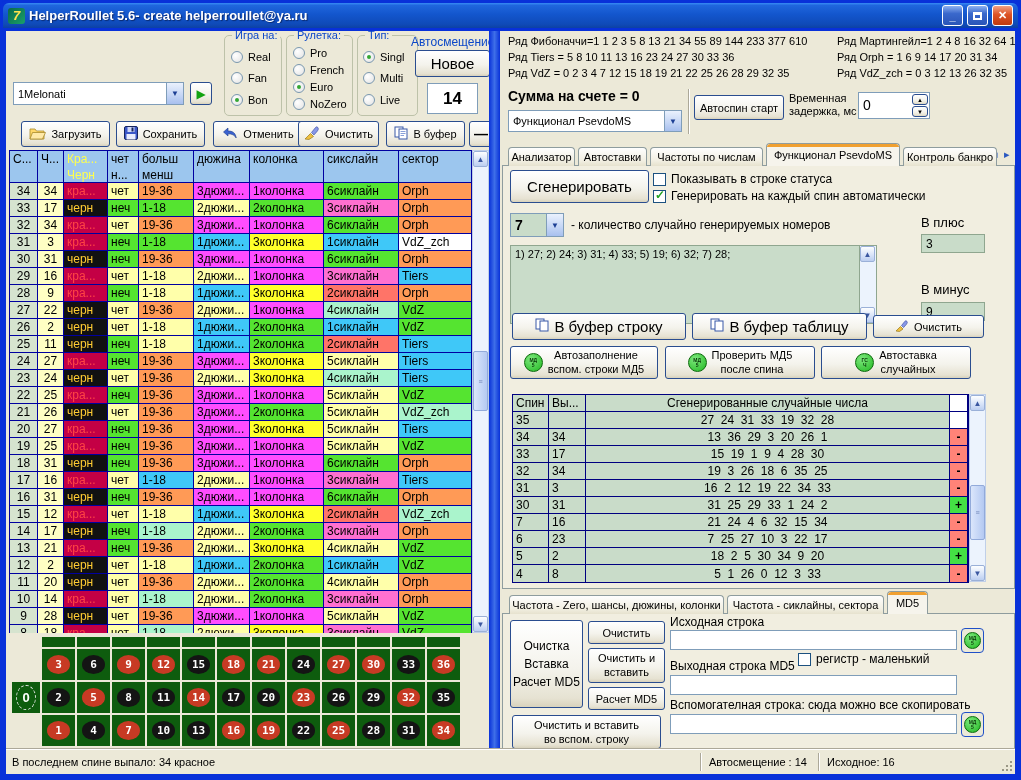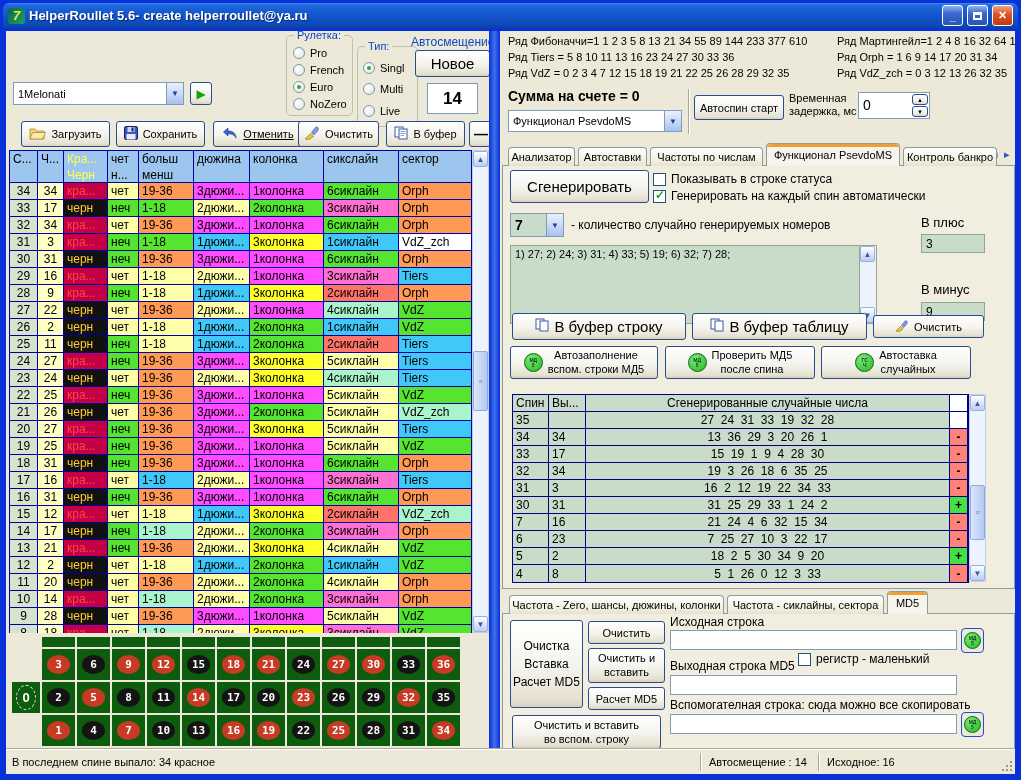--- a/index.html
+++ b/index.html
@@ -145,20 +145,37 @@
   <div class="client">
 
     <div class="combo" style="left:7px;top:51px;width:171px;height:23px;">
       <span>1Melonati</span>
       <span class="arrow-btn">▼</span>
     </div>
     <div class="btn" style="left:184px;top:51px;width:22px;height:23px;">
       <span style="color:#12a312;font-size:12px;">▶</span>
     </div>
 
+    <div class="groupbox" style="left:218px;top:4px;width:58px;height:81px;">
+      <span class="gb-title">Игра на:</span>
+      <div id="radios-game" style="position:absolute;left:6px;top:10px;right:2px;bottom:4px;display:flex;flex-direction:column;justify-content:space-around;">
+            <div class="radio-row">
+              <span class="radio"></span>
+              <span class="radio-label">Real</span>
+            </div>
+            <div class="radio-row">
+              <span class="radio"></span>
+              <span class="radio-label">Fan</span>
+            </div>
+            <div class="radio-row">
+              <span class="radio sel"></span>
+              <span class="radio-label">Bon</span>
+            </div>
+          </div>
+    </div>
     <div class="groupbox" style="left:280px;top:4px;width:67px;height:81px;">
       <span class="gb-title">Рулетка:</span>
       <div id="radios-roulette" style="position:absolute;left:6px;top:9px;right:2px;bottom:3px;display:flex;flex-direction:column;justify-content:space-around;">
             <div class="radio-row">
               <span class="radio"></span>
               <span class="radio-label">Pro</span>
             </div>
             <div class="radio-row">
               <span class="radio"></span>
               <span class="radio-label">French</span>
@@ -166,21 +183,21 @@
             <div class="radio-row">
               <span class="radio sel"></span>
               <span class="radio-label">Euro</span>
             </div>
             <div class="radio-row">
               <span class="radio"></span>
               <span class="radio-label">NoZero</span>
             </div>
           </div>
     </div>
-    <div class="groupbox" style="left:351px;top:4px;width:61px;height:81px;margin-top:11px;">
+    <div class="groupbox" style="left:351px;top:4px;width:61px;height:81px;">
       <span class="gb-title">Тип:</span>
       <div id="radios-type" style="position:absolute;left:5px;top:10px;right:1px;bottom:4px;display:flex;flex-direction:column;justify-content:space-around;">
             <div class="radio-row">
               <span class="radio sel"></span>
               <span class="radio-label">Singl</span>
             </div>
             <div class="radio-row">
               <span class="radio"></span>
               <span class="radio-label">Multi</span>
             </div>
@@ -204,21 +221,21 @@
     </div>
     <div class="btn" style="left:110px;top:90px;width:89px;height:26px;">
       <span><svg width="14" height="14">
               <rect x="0.5" y="0.5" width="13" height="13" rx="1.5" fill="#3a57c8" stroke="#16245e"></rect>
               <rect x="3.5" y="1" width="7" height="5" fill="#cfd8f8"></rect>
               <rect x="2.5" y="8" width="9" height="5.5" fill="#e8ecfc"></rect>
               <rect x="7.5" y="1.5" width="2" height="4" fill="#16245e"></rect>
             </svg></span>
       <span>Сохранить</span>
     </div>
-    <div class="btn" style="left:207px;top:90px;width:90px;height:26px;text-decoration:underline;">
+    <div class="btn" style="left:207px;top:90px;width:90px;height:26px;">
       <span><svg width="16" height="12" viewBox="0 0 16 12">
               <path d="M6 1 L1.5 5 l4.5 4 V6.8 c4.2 0 6.6 1.4 8.2 4.2 C13.4 5.4 10.4 4 6 4z" fill="#3a62d0" stroke="#1c3a88" stroke-width="0.6"></path>
             </svg></span>
       <span>Отменить</span>
     </div>
     <div class="btn" style="left:292px;top:90px;width:81px;height:26px;">
       <span><svg width="16" height="14">
               <path d="M1 13 L6.5 7.5 l3 3 L5 13.5z" fill="#f0c040" stroke="#9a7a18" stroke-width="0.7"></path>
               <path d="M7.5 6.5 l4 -5 q1.2 -1.4 2.4 0 t-0.4 3.4 l-3.5 4z" fill="#8898e8" stroke="#4858a8" stroke-width="0.7"></path>
             </svg></span>

